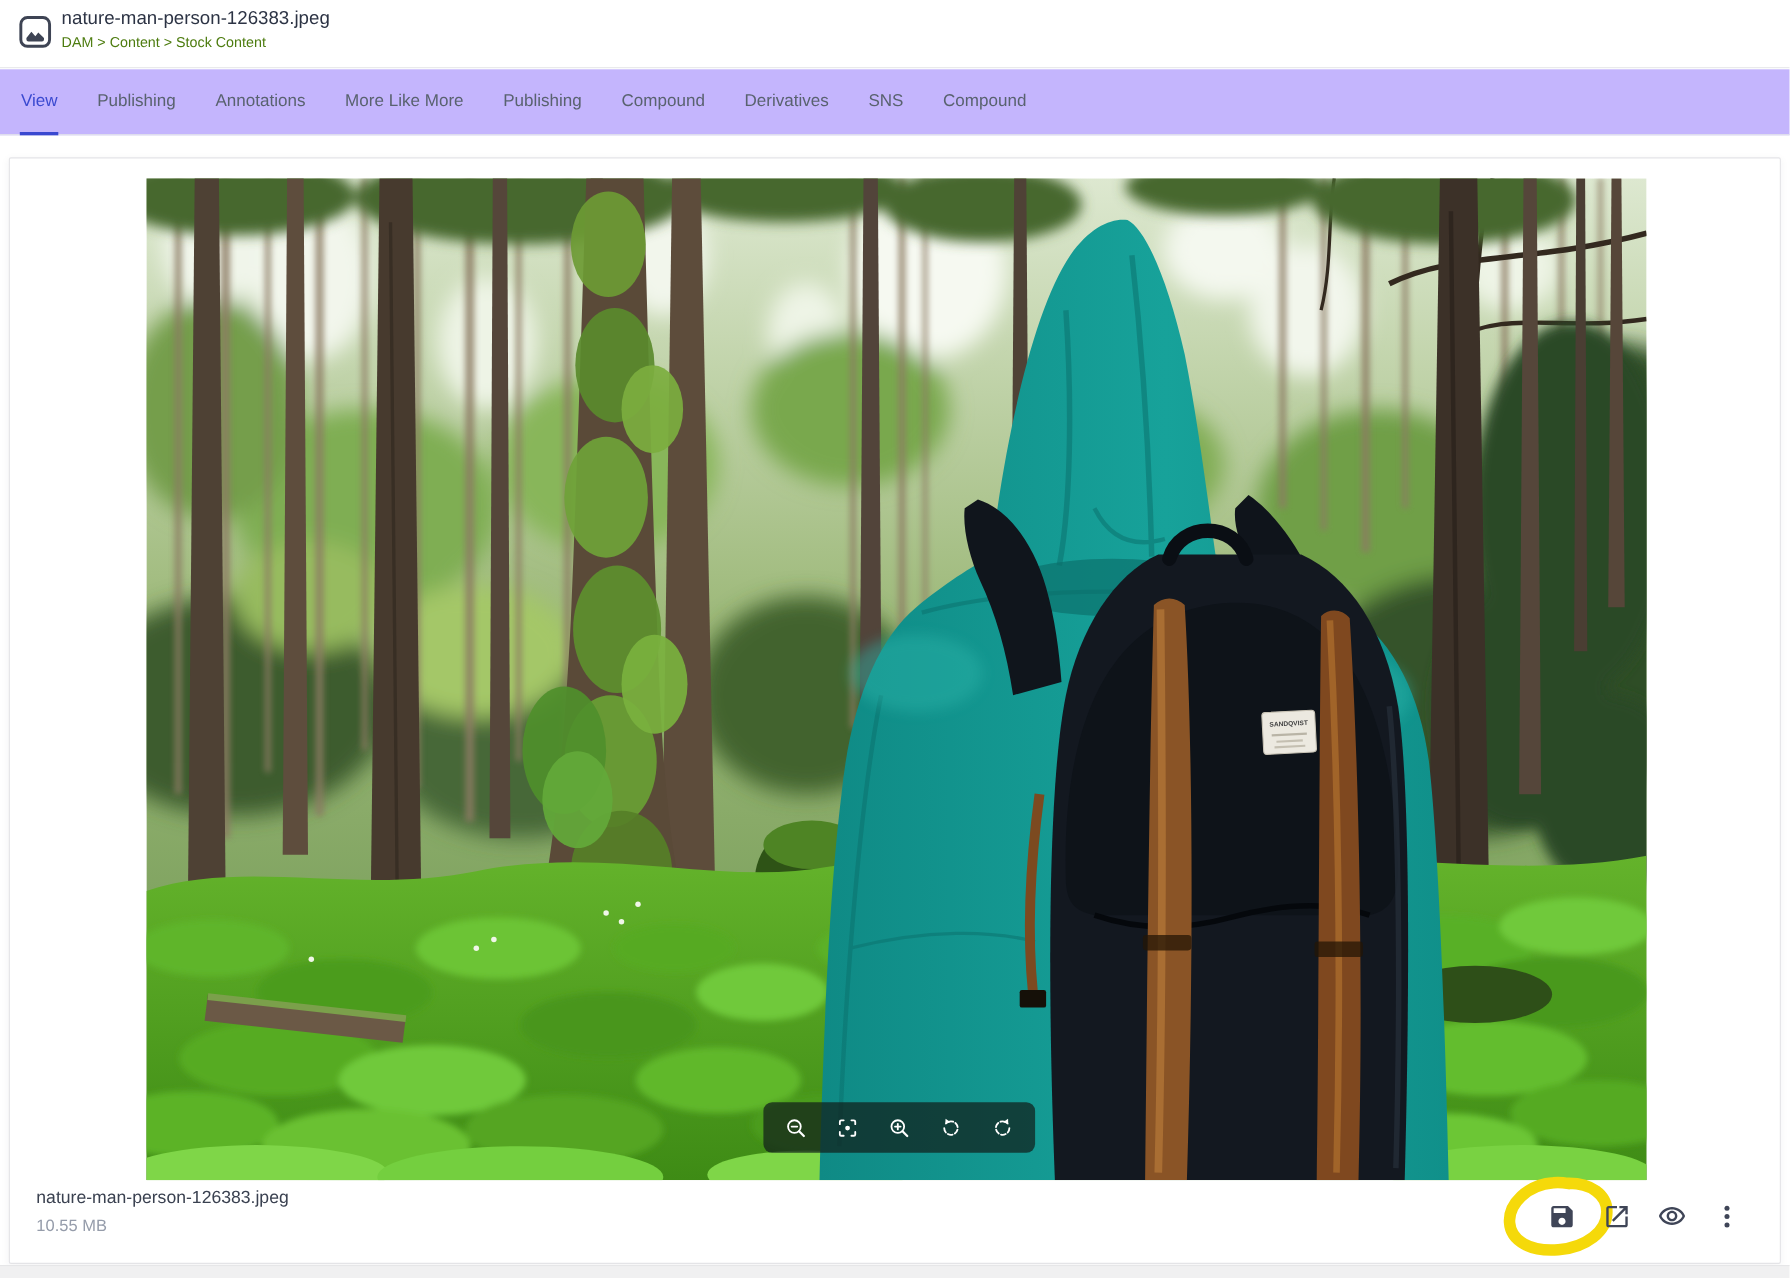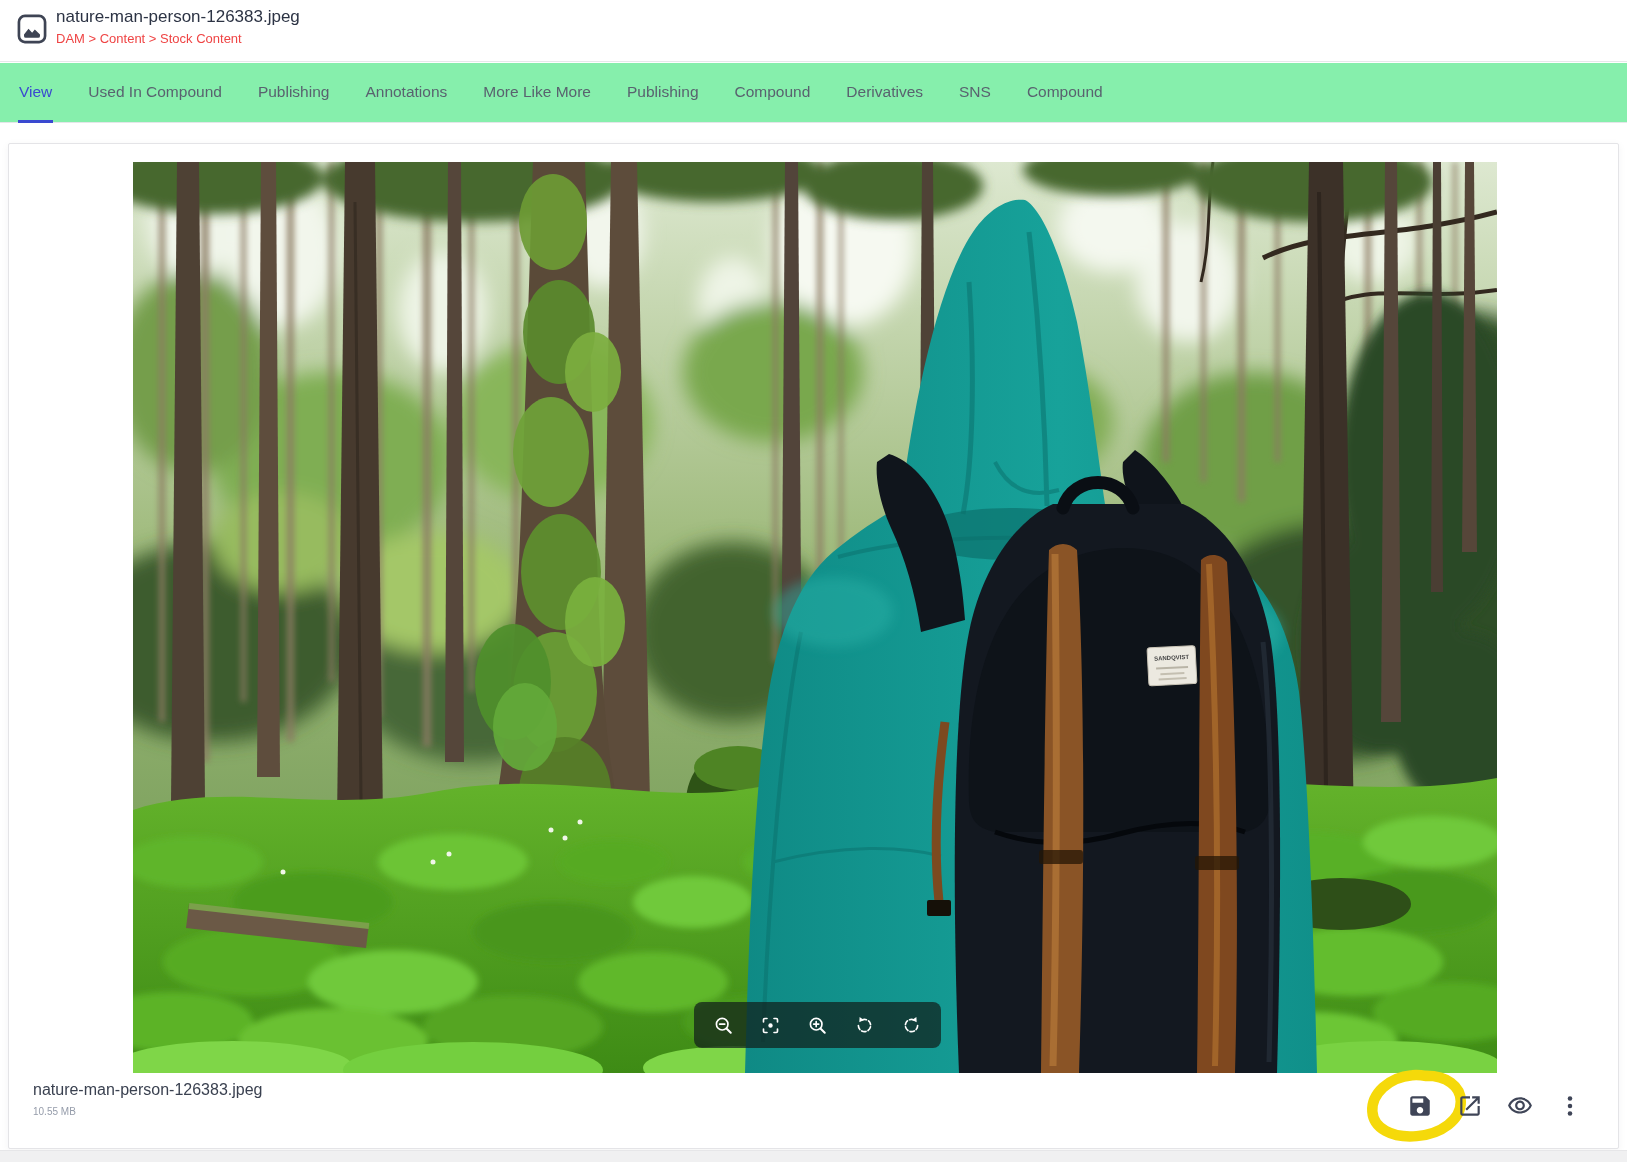--- a/index.html
+++ b/index.html
@@ -6,44 +6,44 @@
   html,body { width:1627px; height:1162px; }
   body {
     position:relative; overflow:hidden; background:#ffffff;
     font-family:"Liberation Sans", sans-serif; color:#2e3445;
   }
   
   .app-header { position:absolute; left:0; top:0; width:1627px; height:62px;
     background:#fff; border-bottom:1px solid #e7e8ea; }
   .file-type-icon { position:absolute; left:16px; top:13px; width:32px; height:32px; }
   .asset-title { position:absolute; left:56px; top:7px; font-size:17px; font-weight:500; color:#2c3344; }
-  .breadcrumb { position:absolute; left:56px; top:31px; font-size:13px; color:#ef4444; }
-  
-  .tab-bar { position:absolute; left:0; top:63px; width:1627px; height:60px; background:#86efac;
+  .breadcrumb { position:absolute; left:56px; top:31px; font-size:13px; color:#4d7c0f; }
+  
+  .tab-bar { position:absolute; left:0; top:63px; width:1627px; height:60px; background:#c4b5fd;
     border-bottom:1px solid #e4e6e9; display:flex; align-items:stretch; padding-left:18px; gap:34px; }
   .tab { border:none; background:none; cursor:pointer; font-family:inherit;
     font-size:15.5px; color:#59626f; padding:0 1px; display:flex; align-items:center;
     border-bottom:3px solid transparent; margin-bottom:-1px; }
   .tab.active { color:#3a49d0; border-bottom-color:#3a49d0; font-weight:400; }
   
   .card { position:absolute; left:8px; top:143px; width:1611px; height:1006px;
     background:#fff; border:1px solid #e4e4e7; border-radius:2px;
     box-shadow:0 2px 8px rgba(40,45,60,.05); }
   .photo-wrap { position:absolute; left:133px; top:162px; width:1364px; height:911px; overflow:hidden; }
   .photo-wrap svg { display:block; width:100%; height:100%; }
   
   .viewer-toolbar { position:absolute; left:694px; top:1002px; width:247px; height:46px;
     background:rgba(16,30,26,.72); border-radius:8px; display:flex; align-items:center;
     justify-content:space-evenly; }
   .tool-btn { width:34px; height:34px; border:none; background:none; cursor:pointer;
     display:flex; align-items:center; justify-content:center; }
   .tool-btn svg { width:21px; height:21px; }
   
   .footer-name { position:absolute; left:33px; top:1081px; font-size:16px; color:#3a4150; }
-  .footer-size { position:absolute; left:33px; top:1106px; font-size:10px; color:#959caa; }
+  .footer-size { position:absolute; left:33px; top:1106px; font-size:15px; color:#959caa; }
   .footer-actions { position:absolute; left:1401px; top:1087px; display:flex; gap:12px; z-index:6; }
   .action-btn { width:38px; height:38px; border:none; background:none; cursor:pointer;
     display:flex; align-items:center; justify-content:center; }
   .action-btn svg { width:26px; height:26px; }
   .highlight-ellipse { position:absolute; left:1364px; top:1066px; width:104px; height:80px;
     z-index:5; pointer-events:none; }
   .bottom-strip { position:absolute; left:0; top:1150px; width:1627px; height:12px;
     background:#f0f0f1; border-top:1px solid #e6e6e8; }
 </style>
 </head>
@@ -53,21 +53,20 @@
   <svg class="file-type-icon" viewBox="0 0 24 24">
     <rect x="2.2" y="2.2" width="19.6" height="19.6" rx="4.5" fill="none" stroke="#3e4454" stroke-width="2"></rect>
     <path d="M6 16.2 l3.4-4.3 2.7 3 2-2.5 3.9 3.8 v1 a1.4,1.4 0 0 1 -1.4,1.4 H7.4 a1.4,1.4 0 0 1 -1.4,-1.4 z" fill="#3e4454"></path>
   </svg>
   <div class="asset-title">nature-man-person-126383.jpeg</div>
   <div class="breadcrumb">DAM &gt; Content &gt; Stock Content</div>
 </header>
 
 <nav class="tab-bar">
   <button class="tab active">View</button>
-  <button class="tab">Used In Compound</button>
   <button class="tab">Publishing</button>
   <button class="tab">Annotations</button>
   <button class="tab">More Like More</button>
   <button class="tab">Publishing</button>
   <button class="tab">Compound</button>
   <button class="tab">Derivatives</button>
   <button class="tab">SNS</button>
   <button class="tab">Compound</button>
 </nav>
 

